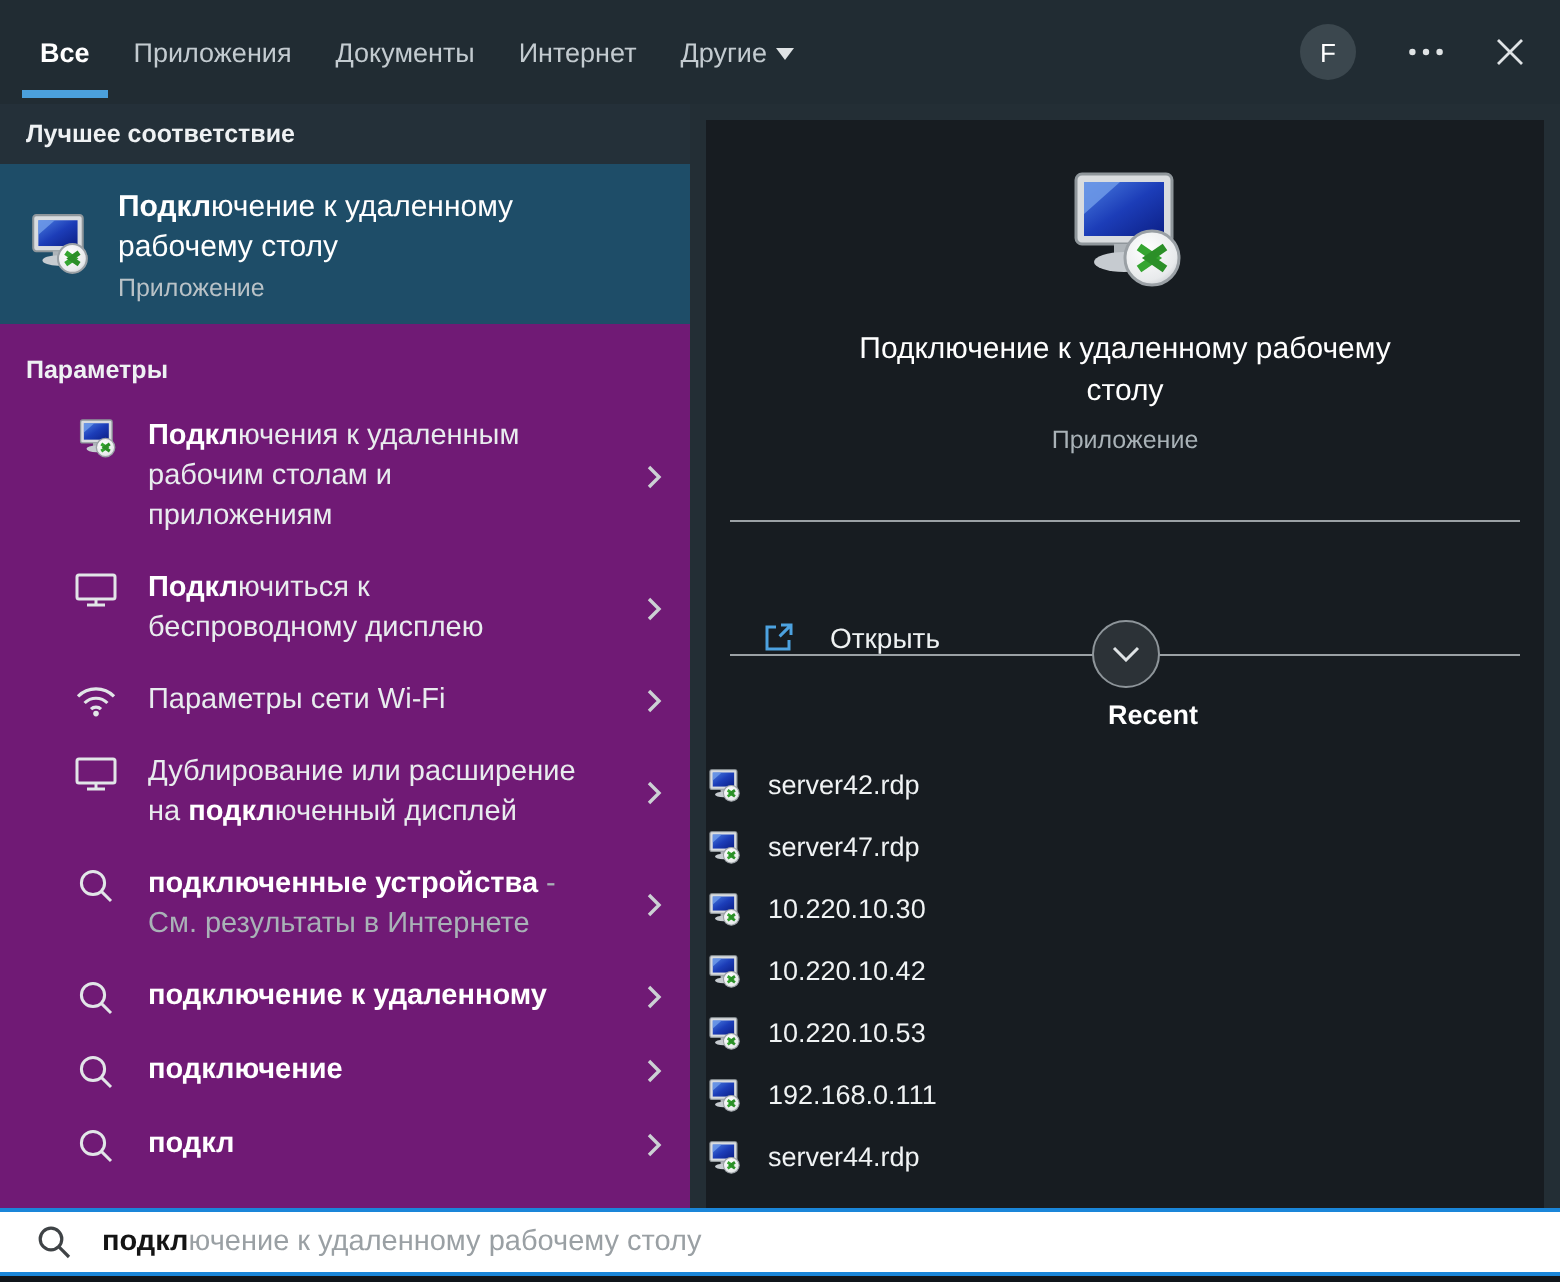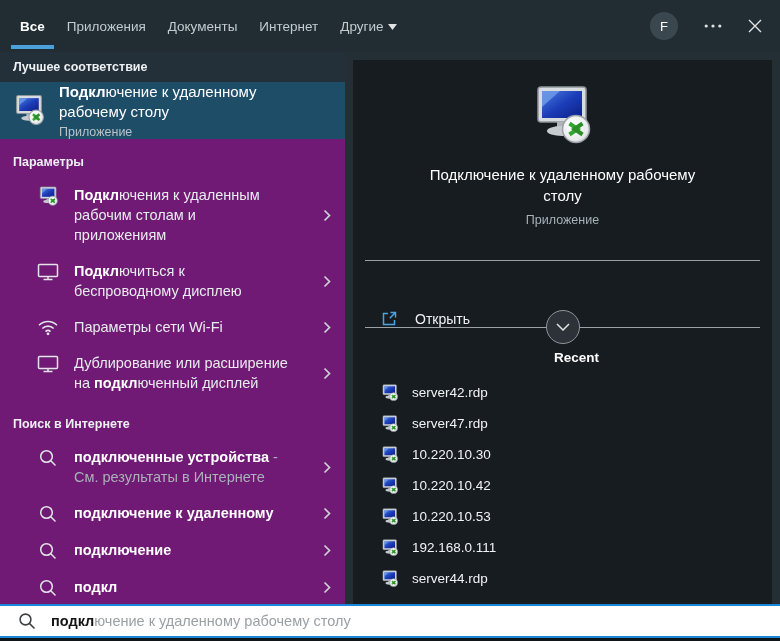--- a/index.html
+++ b/index.html
@@ -68,21 +68,21 @@
   .expand-wrap{ position:relative; width:100%; height:1px; }
   .expand-wrap .divider{ position:absolute; top:0; left:12px; }
   .expand-btn{ position:absolute; left:50%; top:0; transform:translate(-50%,-50%);
                width:34px; height:34px; border-radius:50%; background:#2c3237;
                border:1px solid #8e959a; display:flex; align-items:center;
                justify-content:center; cursor:pointer; }
   .recent-header{ width:100%; padding:22px 0 4px 28px; font-size:13.5px;
                   font-weight:bold; color:#fff;text-align:center; }
   .recent-list{ width:100%; margin-top:8px; }
   .recent-item{ width:100%; height:31px; display:flex; align-items:center;
-                padding-left:28px; gap:13px; font-size:13.5px; color:#f0f3f4;
+                gap:13px; font-size:13.5px; color:#f0f3f4;
                 cursor:pointer; }
   
   .searchbar{ flex:0 0 34px; height:34px; background:#ffffff;
               border-top:2px solid #1a86d9; border-bottom:2px solid #1a86d9;
               display:flex; align-items:center; padding-left:18px; gap:14px;
               cursor:text; }
   .search-text{ font-size:14.5px; }
   .search-text b{ color:#141414; font-weight:bold; }
   .search-text .completion{ color:#9aa0a4; }
   svg{ display:block; }
@@ -230,21 +230,20 @@
     <path d="M11 14.5 v3 M6.5 17.5 h9" stroke="#e2e6e8" stroke-width="1.5" fill="none"></path>
   </svg>
             </span>
             <span class="item-text"><span>Дублирование или расширение на </span><b>подкл</b><span>юченный дисплей</span></span>
             <svg class="chev" width="8" height="13" viewBox="0 0 8 13">
               <polyline points="1.5,1.5 6.5,6.5 1.5,11.5" stroke="#ccd1d4" stroke-width="1.7" fill="none"></polyline>
             </svg>
           </div>
         </div>
 
-      <div class="section-header">Поиск в Интернете</div>
       <div>
 
       <div class="list-item">
             <span class="item-icon">
               <svg width="20" height="20" viewBox="0 0 20 20">
                 <circle cx="8.5" cy="8.5" r="5.8" stroke="#e2e6e8" stroke-width="1.5" fill="none"></circle>
                 <line x1="12.8" y1="12.8" x2="17.5" y2="17.5" stroke="#e2e6e8" stroke-width="1.5"></line>
               </svg>
             </span>
             <span class="item-text"><b>подключенные устройства</b><span class="muted"> - См. результаты в Интернете</span></span>

